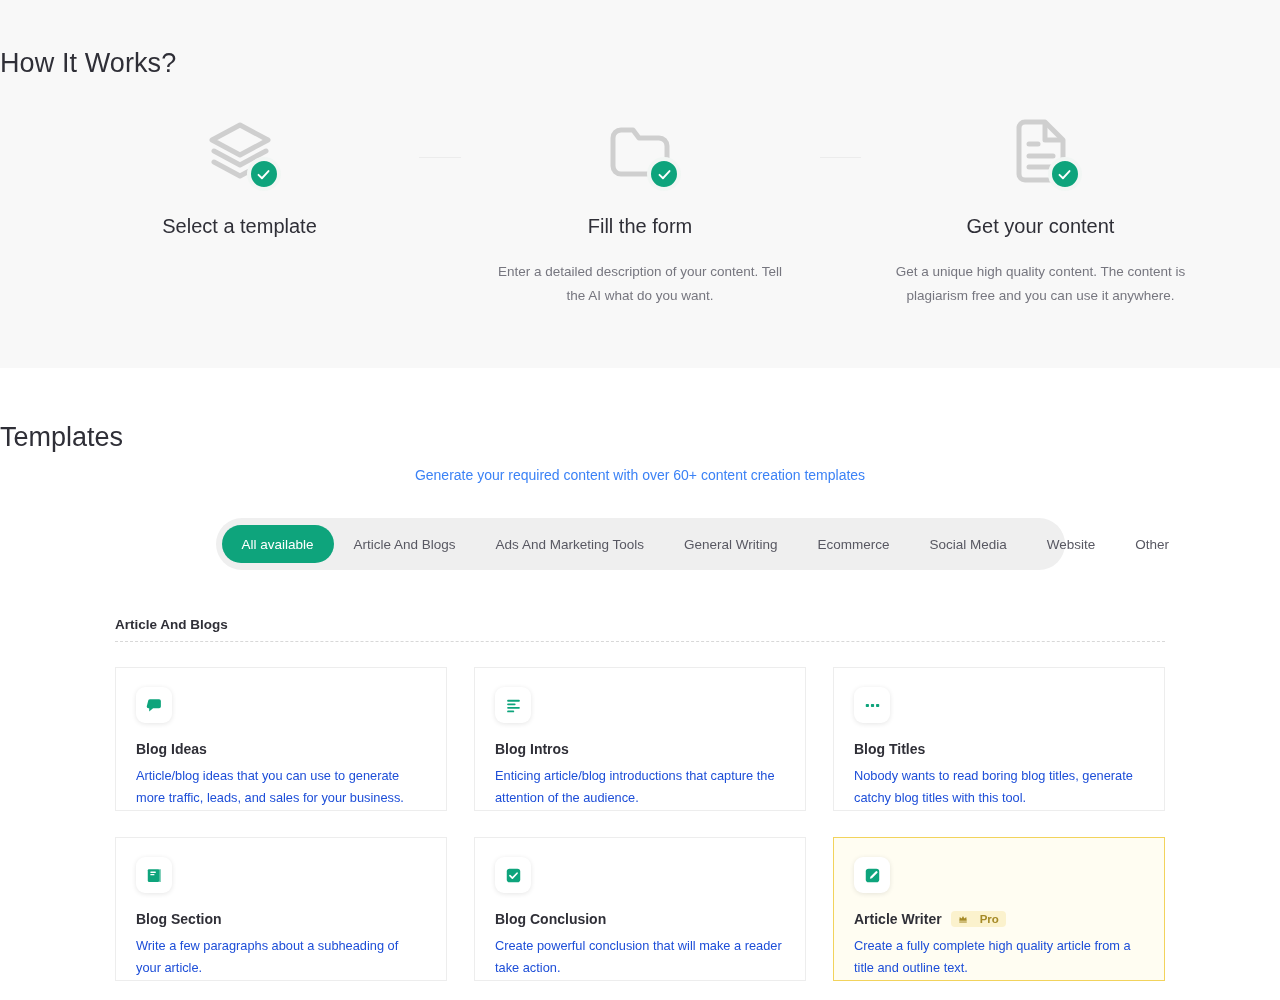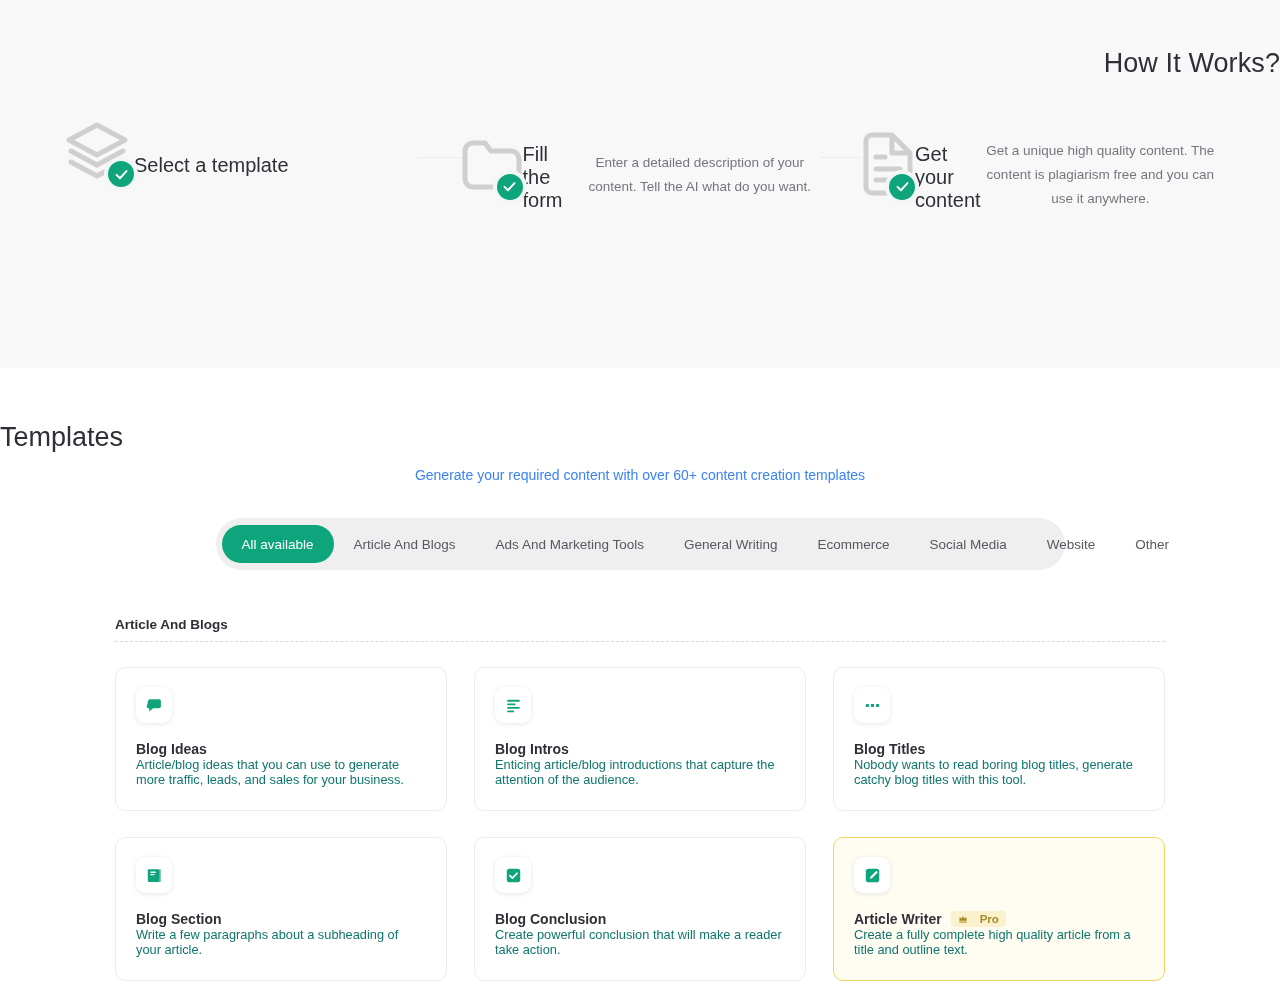--- a/index.html
+++ b/index.html
@@ -19,40 +19,40 @@
 
   
   .how-section {
     background: #f8f8f8;
     height: 368px;
     width: 100%;
     padding-top: 48px;
   }
 
   .how-title {
-    text-align: right;
+    text-align: left;
     font-size: 27px;
     font-weight: 400;
     color: #2f2f37;
     letter-spacing: 0.1px;
   }
 
   .steps-wrap {
     margin-top: 36px;
     width: 1160px;
     margin-left: auto;
     margin-right: auto;
     display: flex;
     align-items: flex-start;
   }
 
   .step {
     width: 359px;
     display: flex;
-    flex-direction: row;
+    flex-direction: column;
     align-items: center;
   }
 
   .step-icon-wrap {
     position: relative;
     width: 74px;
     height: 72px;
     display: flex;
     align-items: center;
     justify-content: center;
@@ -165,21 +165,21 @@
     margin-top: 25px;
     display: grid;
     grid-template-columns: repeat(3, 332px);
     column-gap: 27px;
     row-gap: 26px;
   }
 
   .card {
     height: 144px;
     border: 1px solid #ededed;
-    border-radius: 10px;
+    border-radius: 0;
     background: #ffffff;
     padding: 19px 20px 0 20px;
     cursor: pointer;
   }
 
   .card.pro {
     border-color: #f2d35c;
     background: #fffdf2;
   }
 
@@ -217,23 +217,24 @@
     color: #a58a27;
     border-radius: 4px;
     padding: 2px 7px;
     font-size: 11.5px;
     font-weight: bold;
   }
 
   .pro-badge svg { width: 10px; height: 10px; display: block; }
 
   .card-desc {
+    margin-top: 8px;
     font-size: 12.8px;
-    line-height: 15px;
-    color: #0f766e;
+    line-height: 22px;
+    color: #1d4ed8;
   }
 </style>
 </head>
 <body>
 
 <section class="how-section">
 
   <h1 class="how-title">How It Works?</h1>
 
   <div class="steps-wrap">

